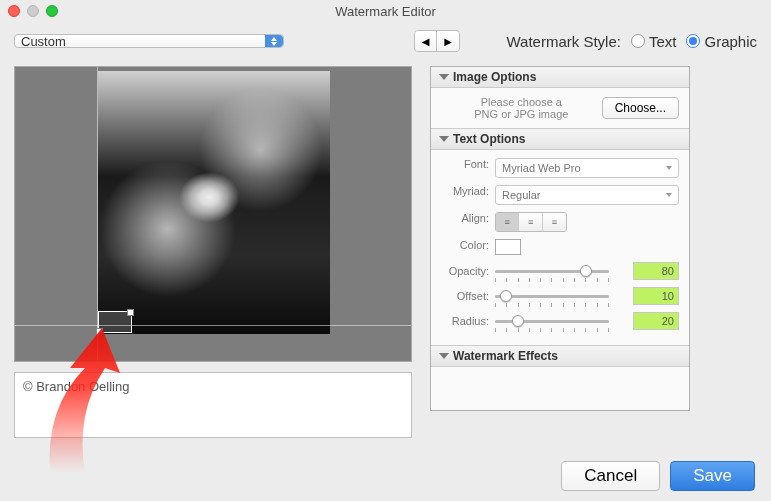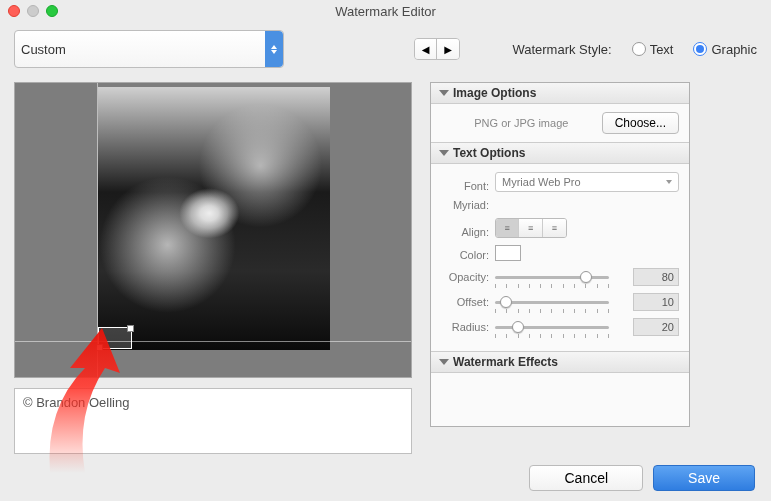--- a/index.html
+++ b/index.html
@@ -7,30 +7,30 @@
 
 .titlebar { height: 22px; display: flex; align-items: center; padding: 0 8px; position: relative; }
 .traffic-lights { display: flex; gap: 7px; }
 .traffic-light { width: 12px; height: 12px; border-radius: 50%; }
 .tl-close { background: #ff5f57; border: 0.5px solid #e33e32; }
 .tl-min { background: #ccc; border: 0.5px solid #b5b5b5; }
 .tl-max { background: #28c940; border: 0.5px solid #17a92c; }
 .title { position: absolute; left: 0; right: 0; text-align: center; font-size: 13px; color: #4a4a4a; }
 
 .toolbar-row { display: flex; align-items: center; padding: 8px 14px 8px 14px; gap: 10px; }
-.preset-select { width: 270px; height: 38px; background: linear-gradient(#fff,#f5f5f5); border: 1px solid #bdbdbd; border-radius: 4px; display: flex; align-items: center; padding: 0 6px; position: relative; font-size: 13px; }
+.preset-select { width: 270px; height: 14px; background: linear-gradient(#fff,#f5f5f5); border: 1px solid #bdbdbd; border-radius: 4px; display: flex; align-items: center; padding: 0 6px; position: relative; font-size: 13px; }
 .preset-arrow { position: absolute; right: 0; top: 0; width: 18px; height: 100%; background: #4a90e2; border-radius: 0 4px 4px 0; display:flex; flex-direction:column; justify-content:center; align-items:center; }
 .preset-arrow::before { content:""; border-left:3px solid transparent; border-right:3px solid transparent; border-bottom:4px solid #fff; margin-bottom:1px;}
 .preset-arrow::after { content:""; border-left:3px solid transparent; border-right:3px solid transparent; border-top:4px solid #fff;}
 
 .nav-seg { display:flex; border:1px solid #bdbdbd; border-radius:4px; overflow:hidden; height:22px; margin-left: 120px; }
 .nav-seg button { width: 22px; background: linear-gradient(#fff,#f5f5f5); border:none; border-right:1px solid #bdbdbd; cursor:pointer; display:flex; align-items:center; justify-content:center; font-size:10px; }
 .nav-seg button:last-child { border-right:none; }
 
-.wm-style { margin-left:auto; display:flex; align-items:center; gap:20px; font-size:13px; }
+.wm-style { margin-left:auto; display:flex; align-items:center; gap:10px; font-size:15px; }
 .radio-wrap { display:flex; align-items:center; gap:4px; }
 .radio { width:14px; height:14px; border-radius:50%; border:1px solid #999; background:#fff; display:inline-flex; align-items:center; justify-content:center; }
 .radio.selected { border-color:#3b82f6; }
 .radio.selected::after { content:""; width:8px; height:8px; border-radius:50%; background:#3b82f6; }
 
 .main { display:flex; padding: 0 14px 0 14px; gap: 18px; }
 .left { width: 398px; }
 .preview-box { width: 398px; height: 296px; background:#7d7d7d; border:1px solid #aaa; position:relative; margin-top:6px; }
 .preview-guide-v { position:absolute; left: 82px; top:0; bottom:0; width:1px; background:rgba(255,255,255,0.5); }
 .preview-guide-h { position:absolute; top: 258px; left:0; right:0; height:1px; background:rgba(255,255,255,0.5); }
@@ -53,21 +53,21 @@
 .right { width: 260px; }
 .panel-box { border:1px solid #b0b0b0; background:#fafafa; margin-top:6px; height:345px; overflow:auto; }
 .section-header { background: linear-gradient(#f5f5f5,#e5e5e5); border-top:1px solid #ccc; border-bottom:1px solid #ccc; padding:3px 8px; font-weight:bold; font-size:12px; display:flex; align-items:center; gap:4px; }
 .section-header:first-child { border-top:none; }
 .disclosure { display:inline-block; width:0; height:0; border-left:5px solid transparent; border-right:5px solid transparent; border-top:6px solid #777; }
 .section-body { padding:8px 10px; font-size:11px; color:#555; }
 .img-opts { display:flex; align-items:center; justify-content:space-between; }
 .img-opts-text { text-align:center; flex:1; color:#888; }
 .mac-btn { background: linear-gradient(#fff,#f2f2f2); border:1px solid #bbb; border-radius:4px; padding:3px 12px; font-size:12px; cursor:pointer; }
 
-.opt-row { display:flex; align-items:flex-end; margin-bottom:7px; }
+.opt-row { display:flex; align-items:flex-start; margin-bottom:7px; }
 .opt-label { width:54px; text-align:right; padding-right:6px; color:#777; font-size:11px; }
 .opt-control { flex:1; }
 .fake-select { height:20px; border:1px solid #c8c8c8; border-radius:3px; background:#fff; display:flex; align-items:center; padding:0 6px; font-size:11px; color:#777; position:relative; }
 .fake-select::after { content:""; position:absolute; right:6px; width:0; height:0; border-left:3px solid transparent; border-right:3px solid transparent; border-top:4px solid #999; }
 .align-btns { display:flex; gap:0; border:1px solid #bbb; border-radius:3px; overflow:hidden; width:72px; }
 .align-btns > div { width:24px; height:18px; background:linear-gradient(#fff,#eee); border-right:1px solid #ccc; display:flex; align-items:center; justify-content:center; font-size:9px; color:#666; }
 .align-btns > div:last-child { border-right:none; }
 .align-btns > div.active { background:#d0d0d0; }
 .color-swatch { width:26px; height:16px; border:1px solid #aaa; background:#fff; }
 
@@ -75,24 +75,24 @@
 .shadow-header { display:flex; align-items:center; gap:8px; margin-bottom:6px; }
 .checkbox { width:12px; height:12px; border:1px solid #999; background:#fff; display:inline-flex; align-items:center; justify-content:center; }
 .checkbox.checked::after { content:"✓"; font-size:10px; color:#333; line-height:1; }
 .slider-row { display:flex; align-items:center; margin-bottom:7px; }
 .slider-label { width:54px; text-align:right; padding-right:6px; color:#777; font-size:11px; }
 .slider-track-wrap { flex:1; position:relative; height:18px; display:flex; align-items:center; }
 .slider-track { height:3px; background:#b8b8b8; border-radius:2px; width:100%; position:relative; }
 .slider-thumb { position:absolute; width:12px; height:12px; background:#fff; border:1px solid #999; border-radius:50%; top:-5px; transform:translateX(-50%); box-shadow:0 1px 1px rgba(0,0,0,0.2); }
 .slider-ticks { position:absolute; bottom:-2px; left:0; right:0; display:flex; justify-content:space-between; }
 .slider-ticks span { width:1px; height:4px; background:#aaa; }
-.slider-value { width:46px; height:18px; border:1px solid #c8c8c8; background:#e5e5e5; text-align:right; padding:0 4px; font-size:11px; margin-left:24px; display:flex; align-items:center; justify-content:flex-end; }
+.slider-value { width:46px; height:18px; border:1px solid #c8c8c8; background:#bef264; text-align:right; padding:0 4px; font-size:11px; margin-left:24px; display:flex; align-items:center; justify-content:flex-end; }
 
 .footer { position:absolute; bottom:10px; right:16px; display:flex; gap:10px; }
-.footer .mac-btn { padding:4px 34px; font-size:14px; }
+.footer .mac-btn { padding:4px 22px; font-size:17px; }
 .save-btn { background: linear-gradient(#5ea4f3,#2f7de0); color:#fff; border:1px solid #2a6fc9; }
 </style>
 </head>
 <body>
 
 <div class="titlebar">
   <div class="traffic-lights">
     <div class="traffic-light tl-close"></div>
     <div class="traffic-light tl-min"></div>
     <div class="traffic-light tl-max"></div>
@@ -137,40 +137,46 @@
 
   <div class="right">
     <div class="panel-box">
 
       <div class="section-header">
         <span class="disclosure"></span>
         <span>Image Options</span>
       </div>
       <div class="section-body img-opts">
         <div class="img-opts-text">
+          <div>Please choose a</div>
           <div>PNG or JPG image</div>
         </div>
         <button class="mac-btn">Choose...</button>
       </div>
 
       <div class="section-header">
         <span class="disclosure"></span>
         <span>Text Options</span>
       </div>
       <div class="section-body">
         <div class="opt-row">
           <div class="opt-label">Font:</div>
           <div class="opt-control">
             <div class="fake-select">
               <span>Myriad Web Pro</span>
             </div>
           </div>
         </div>
         <div class="opt-row">
           <div class="opt-label">Myriad:</div>
+          <div class="opt-control">
+            <div class="fake-select">
+              <span>Regular</span>
+            </div>
+          </div>
         </div>
         <div class="opt-row">
           <div class="opt-label">Align:</div>
           <div class="opt-control">
             <div class="align-btns">
               <div class="active">≡</div>
               <div>≡</div>
               <div>≡</div>
             </div>
           </div>

